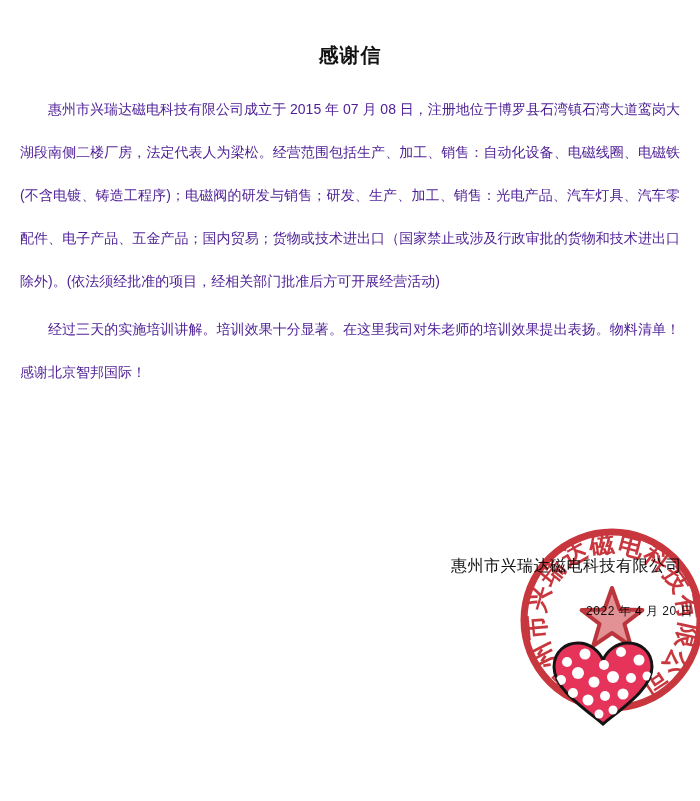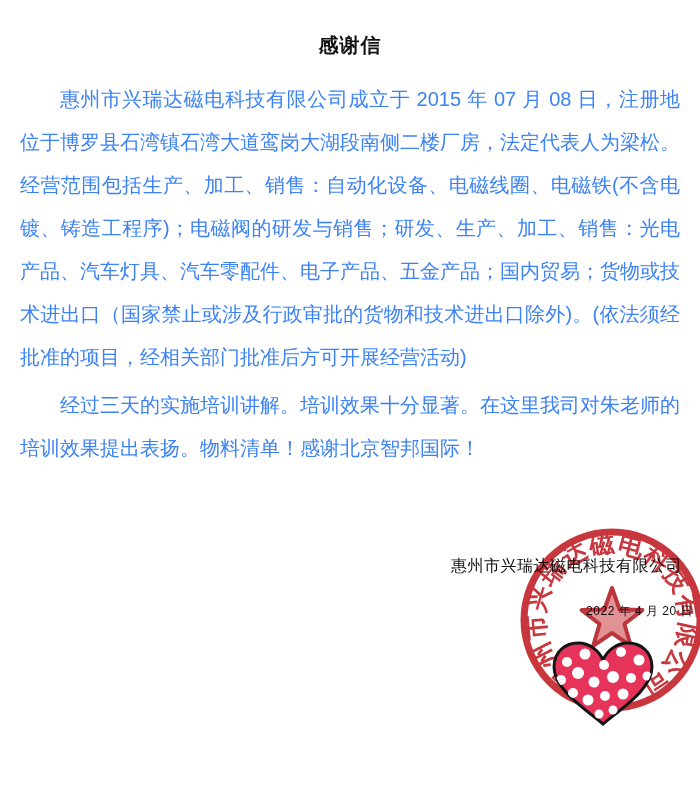--- a/index.html
+++ b/index.html
@@ -6,34 +6,34 @@
   html, body { background: #fff; }
   body {
     width: 700px; height: 801px;
     position: relative;
     overflow: hidden;
     font-family: "Liberation Sans", sans-serif;
     color: #1f1f1f;
   }
   .doc { padding: 0 20px; }
   .title {
-    margin-top: 32px;
+    margin-top: 42px;
     text-align: center;
     font-size: 20px;
     font-weight: bold;
     letter-spacing: 1px;
     color: #111;
   }
   .body-text p {
-    font-size: 20px;
+    font-size: 14px;
     line-height: 43px;
     text-align: justify;
     text-justify: inter-ideograph;
     text-indent: 2em;
-    color: #3b82f6;
+    color: #4c1d95;
   }
   .body-text p.p1 { margin-top: 19px; }
   .body-text p.p3 { margin-top: 5px; }
   .sig-company {
     position: absolute;
     top: 556px; right: 18px;
     font-size: 16px;
     color: #111;
     letter-spacing: 0.5px;
   }

